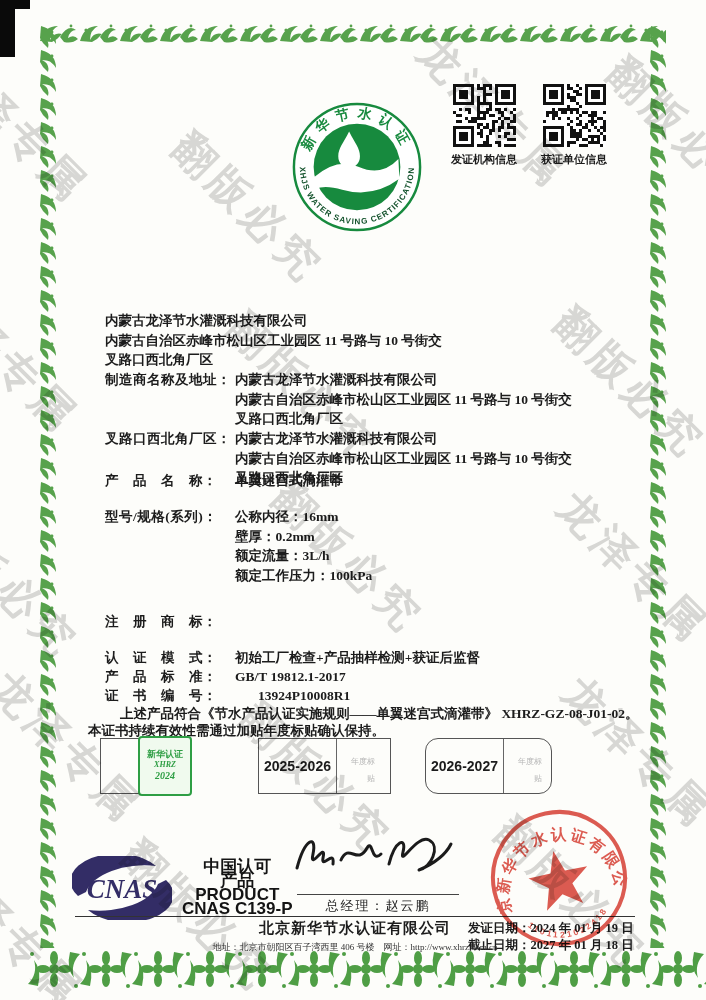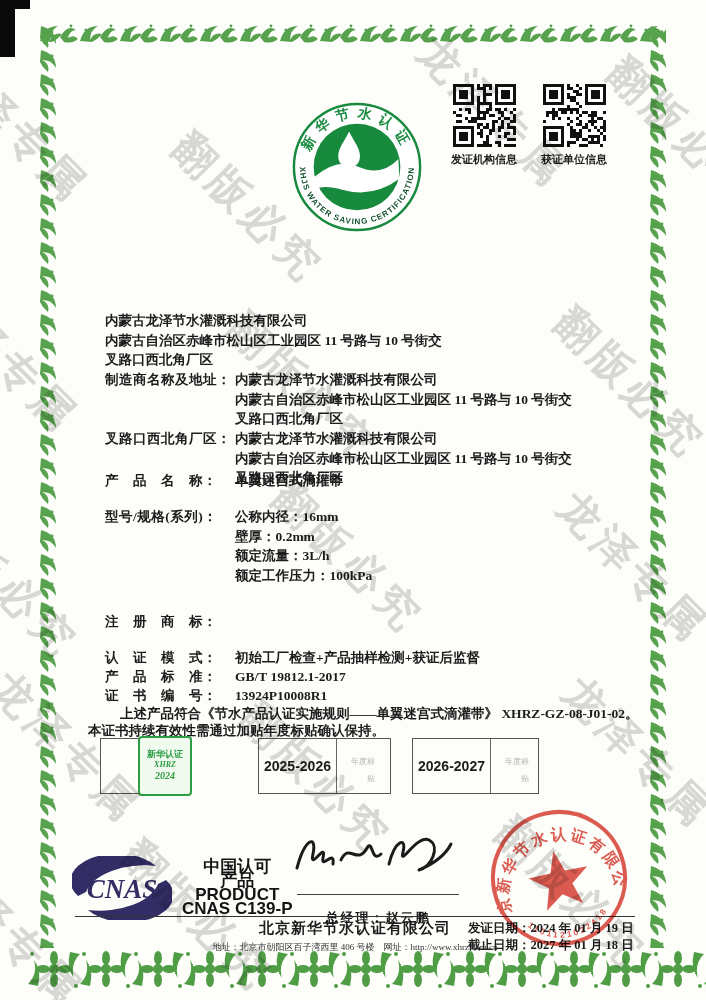--- a/index.html
+++ b/index.html
@@ -47,45 +47,45 @@
   .title{position:absolute;left:0;top:246px;width:706px;text-align:center;
          font-family:"Liberation Sans","DejaVu Sans",sans-serif;
          font-size:33px;font-weight:bold;letter-spacing:8px;color:#161616;}
 
   .fields{position:absolute;left:105px;top:0;width:540px;font-size:13.5px;font-weight:600;}
   .frow{position:absolute;left:0;display:flex;line-height:19.5px;}
   .flabel{width:130px;flex:none;letter-spacing:.5px;}
   .fvalue{width:405px;}
   .r-applicant{top:311px;} .r-manufacturer{top:370px;} .r-factory{top:429px;}
   .r-product{top:471px;} .r-model{top:507px;}
-  .r-trademark{top:612px;} .r-mode{top:648px;} .r-standard{top:667px;} .r-certno{top:686px;}
+  .r-trademark{top:612px;} .r-mode{top:648px;} .r-standard{top:667px;} .r-certno{top:686px;gap:23px;}
 
   .note1{position:absolute;left:120px;top:705px;width:540px;font-size:13.5px;font-weight:600;}
   .note2{position:absolute;left:88px;top:722px;width:560px;font-size:13.5px;font-weight:700;}
 
   .ybox{position:absolute;top:738px;height:54px;border:1.5px solid #555;display:flex;}
   .ybox .cell-year{width:77px;display:flex;align-items:center;justify-content:center;
         font-size:14px;font-weight:600;border-right:1px solid #666;
         font-family:"Liberation Sans","DejaVu Sans",sans-serif;}
   .ybox .cell-stk{width:47px;position:relative;}
-  .ybox1{left:100px;} .ybox2{left:258px;width:131px;} .ybox3{left:412px;}
+  .ybox1{left:100px;} .ybox2{left:258px;width:131px;} .ybox3{left:425px;border-radius:13px;}
   .sticker{position:absolute;left:-3px;top:-3px;width:50px;height:56px;border:2px solid #2e9e44;
         border-radius:4px;background:#f0faee;display:flex;flex-direction:column;align-items:center;
         justify-content:center;color:#2e9e44;line-height:1.25;margin-left:40px;}
   .stk1{font-size:9px;font-weight:bold;}
   .stk2{font-size:8px;font-style:italic;font-weight:bold;}
   .stk3{font-size:10px;font-style:italic;font-weight:bold;}
   .hint{position:absolute;left:8px;top:14px;font-size:8px;color:#b5b5b5;width:30px;line-height:17px;text-align:right;}
 
   .cnas-svg{position:absolute;left:72px;top:856px;}
   .cnas-text{position:absolute;left:182px;top:860px;font-family:"Liberation Sans","DejaVu Sans",sans-serif;
         font-size:17px;font-weight:bold;line-height:14px;color:#141414;text-align:center;}
   .sig-svg{position:absolute;left:283px;top:820px;}
   .exec{position:absolute;left:297px;top:894px;width:162px;border-top:1.2px solid #444;
-        text-align:center;font-size:13px;font-weight:700;padding-top:14px;letter-spacing:2px;}
+        text-align:center;font-size:13px;font-weight:400;padding-top:2px;letter-spacing:2px;}
   .dates{position:absolute;left:468px;top:888px;font-size:12.5px;font-weight:700;line-height:17px;white-space:nowrap;margin-top:32px;}
   .longrule{position:absolute;left:75px;top:916px;width:560px;border-top:1.5px solid #333;}
   .company{position:absolute;left:75px;top:919px;width:560px;text-align:center;
         font-size:15px;font-weight:bold;letter-spacing:1px;}
   .addr{position:absolute;left:40px;top:941px;width:630px;text-align:center;font-size:9px;color:#333;}
 
   .seal{position:absolute;left:475px;top:798px;z-index:40;opacity:.88;mix-blend-mode:multiply;}
 </style>
 </head>
 <body>

